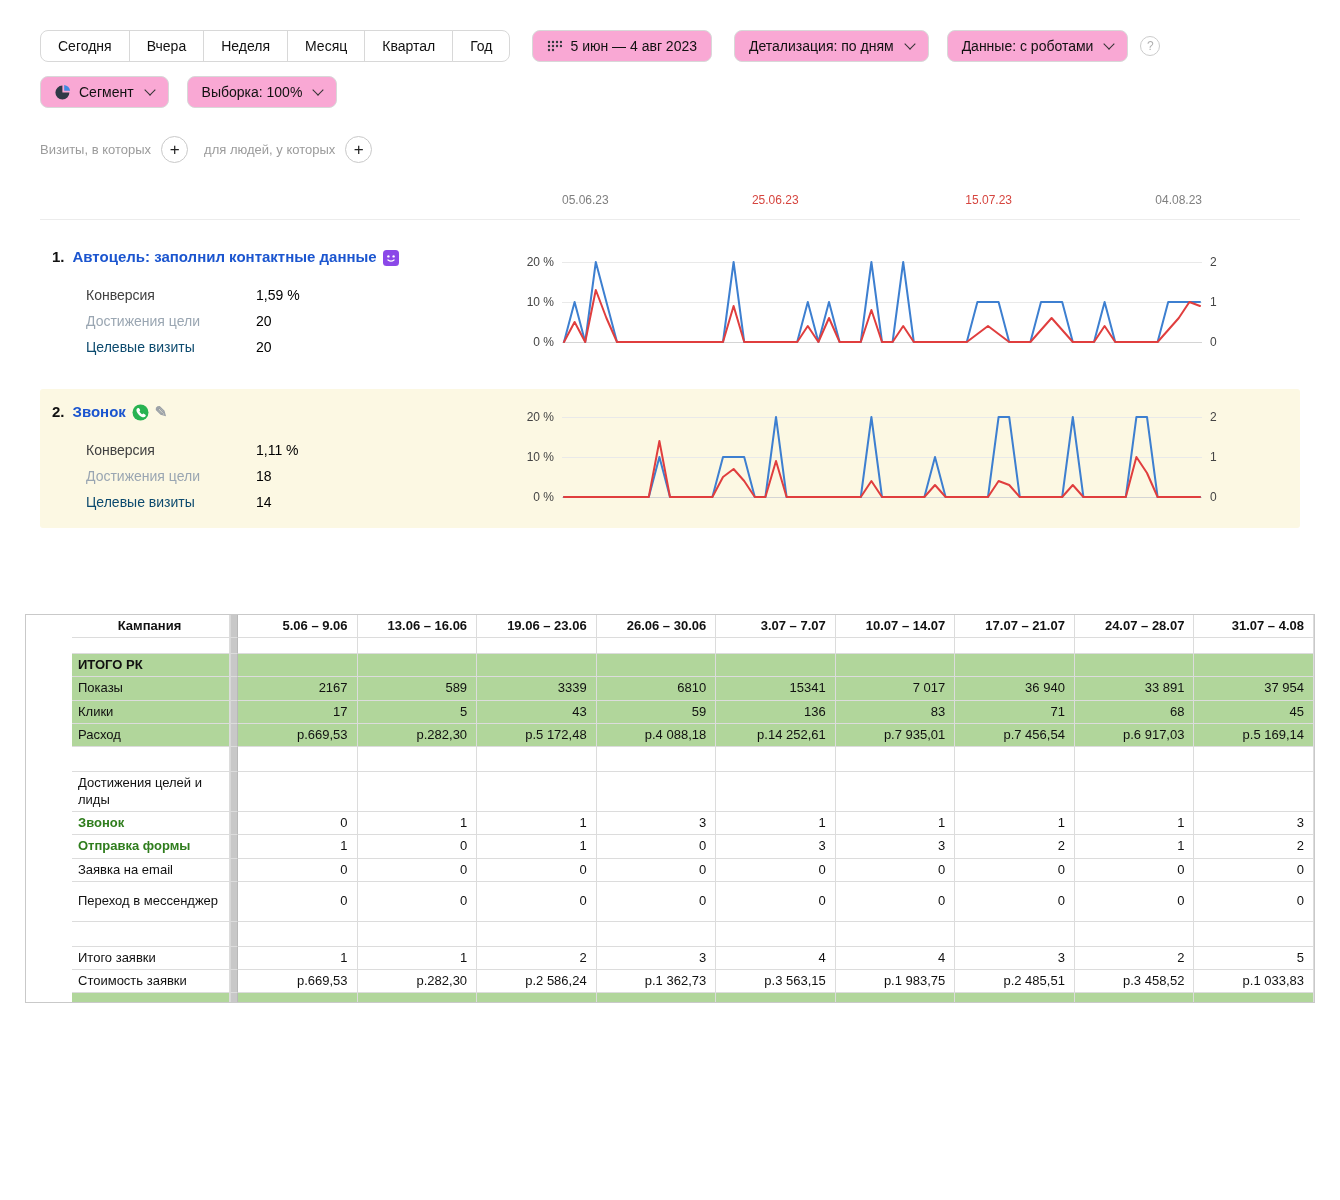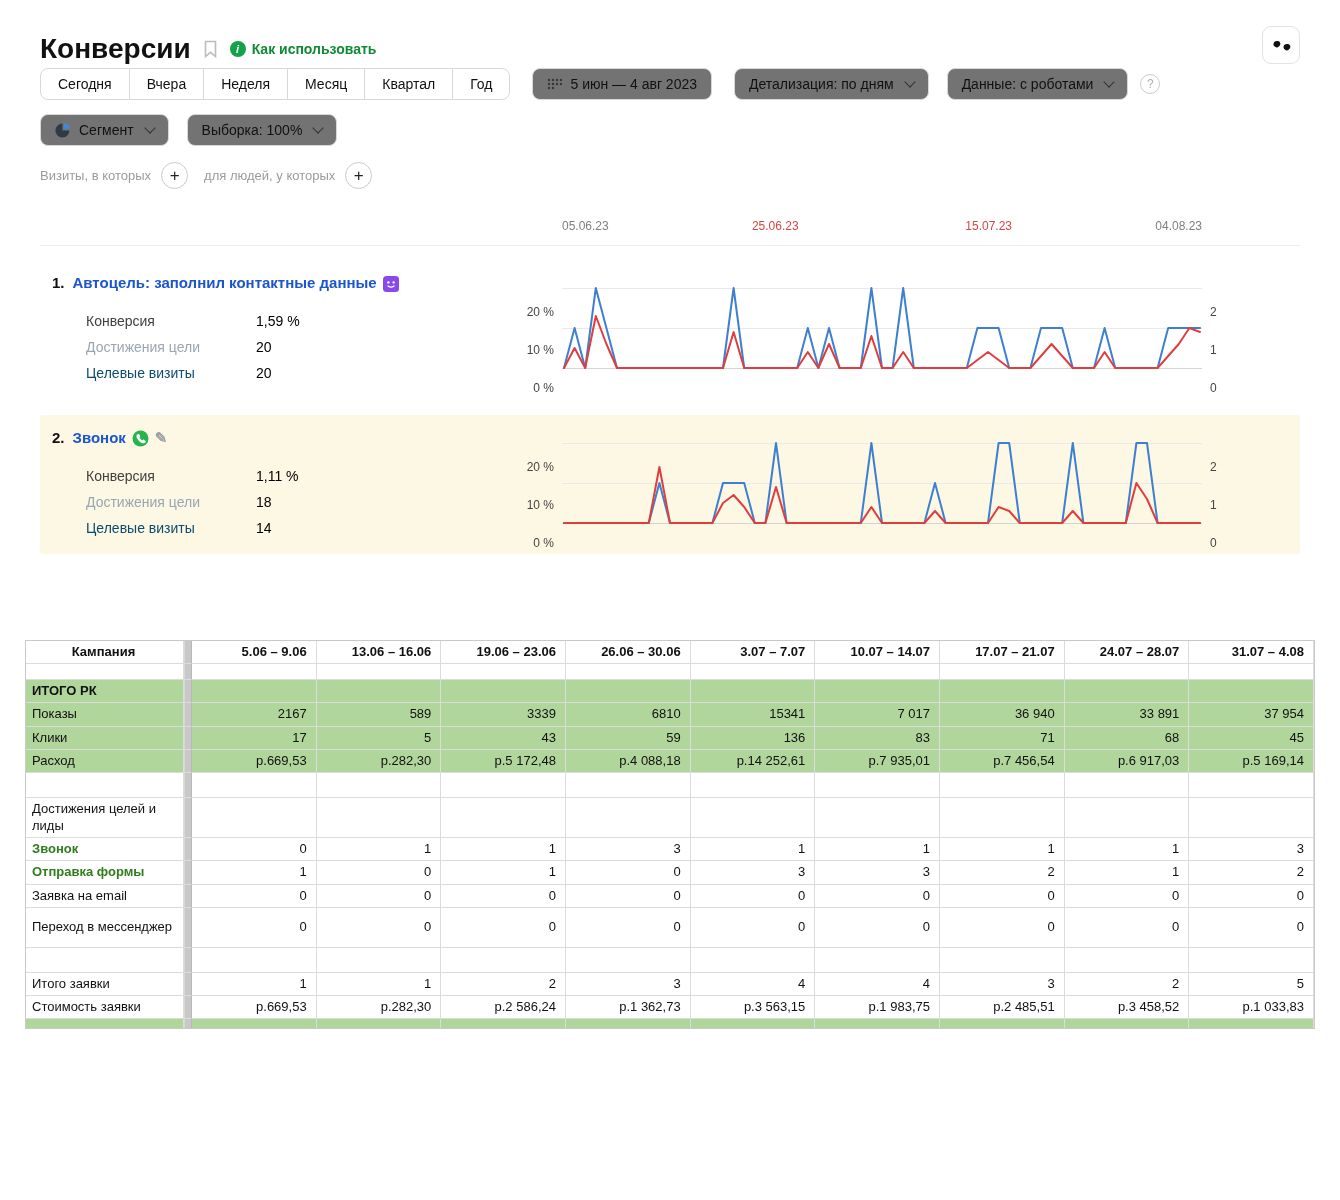--- a/index.html
+++ b/index.html
@@ -14,27 +14,27 @@
   .info-circle{width:16px;height:16px;border-radius:50%;background:#15a04a;color:#fff;font-size:11px;font-weight:bold;display:flex;align-items:center;justify-content:center;font-style:italic;}
   .help-link{color:#0f8a35;font-weight:bold;font-size:14px;text-decoration:none;cursor:pointer;}
   .widget-btn{position:absolute;right:0;top:-4px;width:38px;height:38px;border:1px solid #e2e2e2;border-radius:9px;background:#fff;display:flex;align-items:center;justify-content:center;cursor:pointer;}
 
   
   .tb-row{display:flex;align-items:center;}
   .segmented{display:flex;}
   .seg-btn{border:1px solid #d8d8d8;background:#fff;font-size:14px;padding:7px 17px;margin-left:-1px;cursor:pointer;color:#111;font-family:inherit;}
   .segmented .seg-btn:first-child{border-radius:8px 0 0 8px;margin-left:0;}
   .segmented .seg-btn:last-child{border-radius:0 8px 8px 0;}
-  .btn{display:inline-flex;align-items:center;gap:8px;border:1px solid #d8d8d8;border-radius:8px;background:#737373;font-size:14px;padding:7px 14px;cursor:pointer;color:#111;font-family:inherit;}
+  .btn{display:inline-flex;align-items:center;gap:8px;border:1px solid #d8d8d8;border-radius:8px;background:#f9a8d4;font-size:14px;padding:7px 14px;cursor:pointer;color:#111;font-family:inherit;}
   .ml18{margin-left:18px;} .ml22{margin-left:22px;}
   .chev{display:inline-block;width:7px;height:7px;border-right:1.6px solid #333;border-bottom:1.6px solid #333;transform:rotate(45deg);margin-left:4px;margin-top:-4px;}
   .qmark{width:18px;height:18px;border-radius:50%;border:1px solid #ccc;color:#b0b0b0;font-size:12px;display:flex;align-items:center;justify-content:center;margin-left:12px;}
 
   
-  .filters{display:flex;align-items:center;margin-top:16px;color:#9b9b9b;font-size:13px;}
+  .filters{display:flex;align-items:center;margin-top:28px;color:#9b9b9b;font-size:13px;}
   .plus-btn{width:27px;height:27px;border-radius:50%;border:1px solid #c9c9c9;background:#fff;font-size:17px;line-height:1;display:flex;align-items:center;justify-content:center;cursor:pointer;margin:0 16px 0 10px;color:#222;padding:0;}
 
   
   .axis-row{display:flex;margin-top:30px;font-size:12px;color:#7f7f7f;height:16px;}
   .axis-spacer{width:522px;flex:none;}
   .axis-strip{position:relative;width:640px;flex:none;}
   .axis-date{position:absolute;top:0;white-space:nowrap;}
   .axis-date.red{color:#d6453f;}
 
   
@@ -48,63 +48,45 @@
   .pencil{color:#9aa0a6;font-size:15px;cursor:pointer;}
   .goal-metrics{margin-top:18px;margin-left:34px;}
   .metric-row{display:flex;margin-top:10px;font-size:14px;}
   .metric-label{width:170px;flex:none;}
   .metric-label.m0{color:#404040;}
   .metric-label.m1{color:#9aa6b2;}
   .metric-label.m2{color:#0c4a6e;}
   .metric-value{color:#000;}
   .goal-chart{display:flex;margin-top:8px;}
   .yaxis{display:flex;flex-direction:column;justify-content:space-between;font-size:12px;color:#444;width:40px;flex:none;box-sizing:border-box;padding:1px 8px 1px 0;text-align:right;height:96px;}
-  .yaxis span{display:block;margin-top:24px;}
+  .yaxis span{display:block;}
   .yaxis.right{width:26px;padding:1px 0 1px 8px;text-align:left;}
   svg.plot{width:640px;height:96px;flex:none;}
 
   
-  .campaign-table{margin:86px -15px 0 -15px;border:1px solid #c9c9c9;font-size:13px;}
+  .campaign-table{margin:86px -15px 0 -15px;border:1px solid #c9c9c9;font-size:13px;padding-left:46px;}
   .trow{display:grid;grid-template-columns:158px 8px repeat(9,1fr);}
   .cell{border-right:1px solid #dcdcdc;border-bottom:1px solid #dcdcdc;padding:3px 8px 3px 6px;display:flex;align-items:center;min-height:19px;box-sizing:border-box;background:#fff;line-height:1.25;}
   .cell.val{justify-content:flex-end;text-align:right;padding-right:9px;}
   .thead .cell{font-weight:bold;min-height:22px;}
   .thead .cell.label{justify-content:center;}
   .trow.green .cell,.trow.green-title .cell,.trow.green-sliver .cell{background:#b1d69b;}
   .trow.green-title .cell.label{font-weight:bold;}
   .trow.goal .cell.label{color:#2f7d1d;font-weight:bold;}
   .trow.spacer-sm .cell{min-height:16px;}
   .trow.spacer-md .cell{min-height:25px;}
   .trow.tall .cell{min-height:40px;}
   .trow.green-sliver .cell{min-height:9px;border-bottom:none;padding-top:0;padding-bottom:0;}
   .trow .cell.splitter{background:#c8c8c8;padding:0;border-right:1px solid #b8b8b8;border-left:1px solid #d8d8d8;}
 </style>
 </head>
 <body>
 
 <div class="page">
 
-  <div class="hdr">
-    <h1>Конверсии</h1>
-    <button class="bookmark-btn">
-      <svg width="15" height="18" viewBox="0 0 15 18">
-          <path d="M2.5 1.5h10v15l-5-4.2-5 4.2z" fill="none" stroke="#bdbdbd" stroke-width="1.6"></path>
-        </svg>
-    </button>
-    <span class="help-wrap">
-      <span class="info-circle">i</span>
-      <a class="help-link">Как использовать</a>
-    </span>
-    <button class="widget-btn">
-      <svg width="20" height="18" viewBox="0 0 20 18">
-          <path d="M8 5.2a3.4 3.4 0 1 1-4.8 4.8C1.6 8.4 2.6 3.6 8 5.2z" fill="#111"></path>
-          <path d="M18 8.2a3.4 3.4 0 1 1-4.8 4.8c-1.6-1.6-0.6-6.4 4.8-4.8z" fill="#111"></path>
-        </svg>
-    </button>
-  </div>
 
   <div class="tb-row">
     <div class="segmented" id="period-group">
         <button class="seg-btn">Сегодня</button>
         <button class="seg-btn">Вчера</button>
         <button class="seg-btn">Неделя</button>
         <button class="seg-btn">Месяц</button>
         <button class="seg-btn">Квартал</button>
         <button class="seg-btn">Год</button>
       </div>

